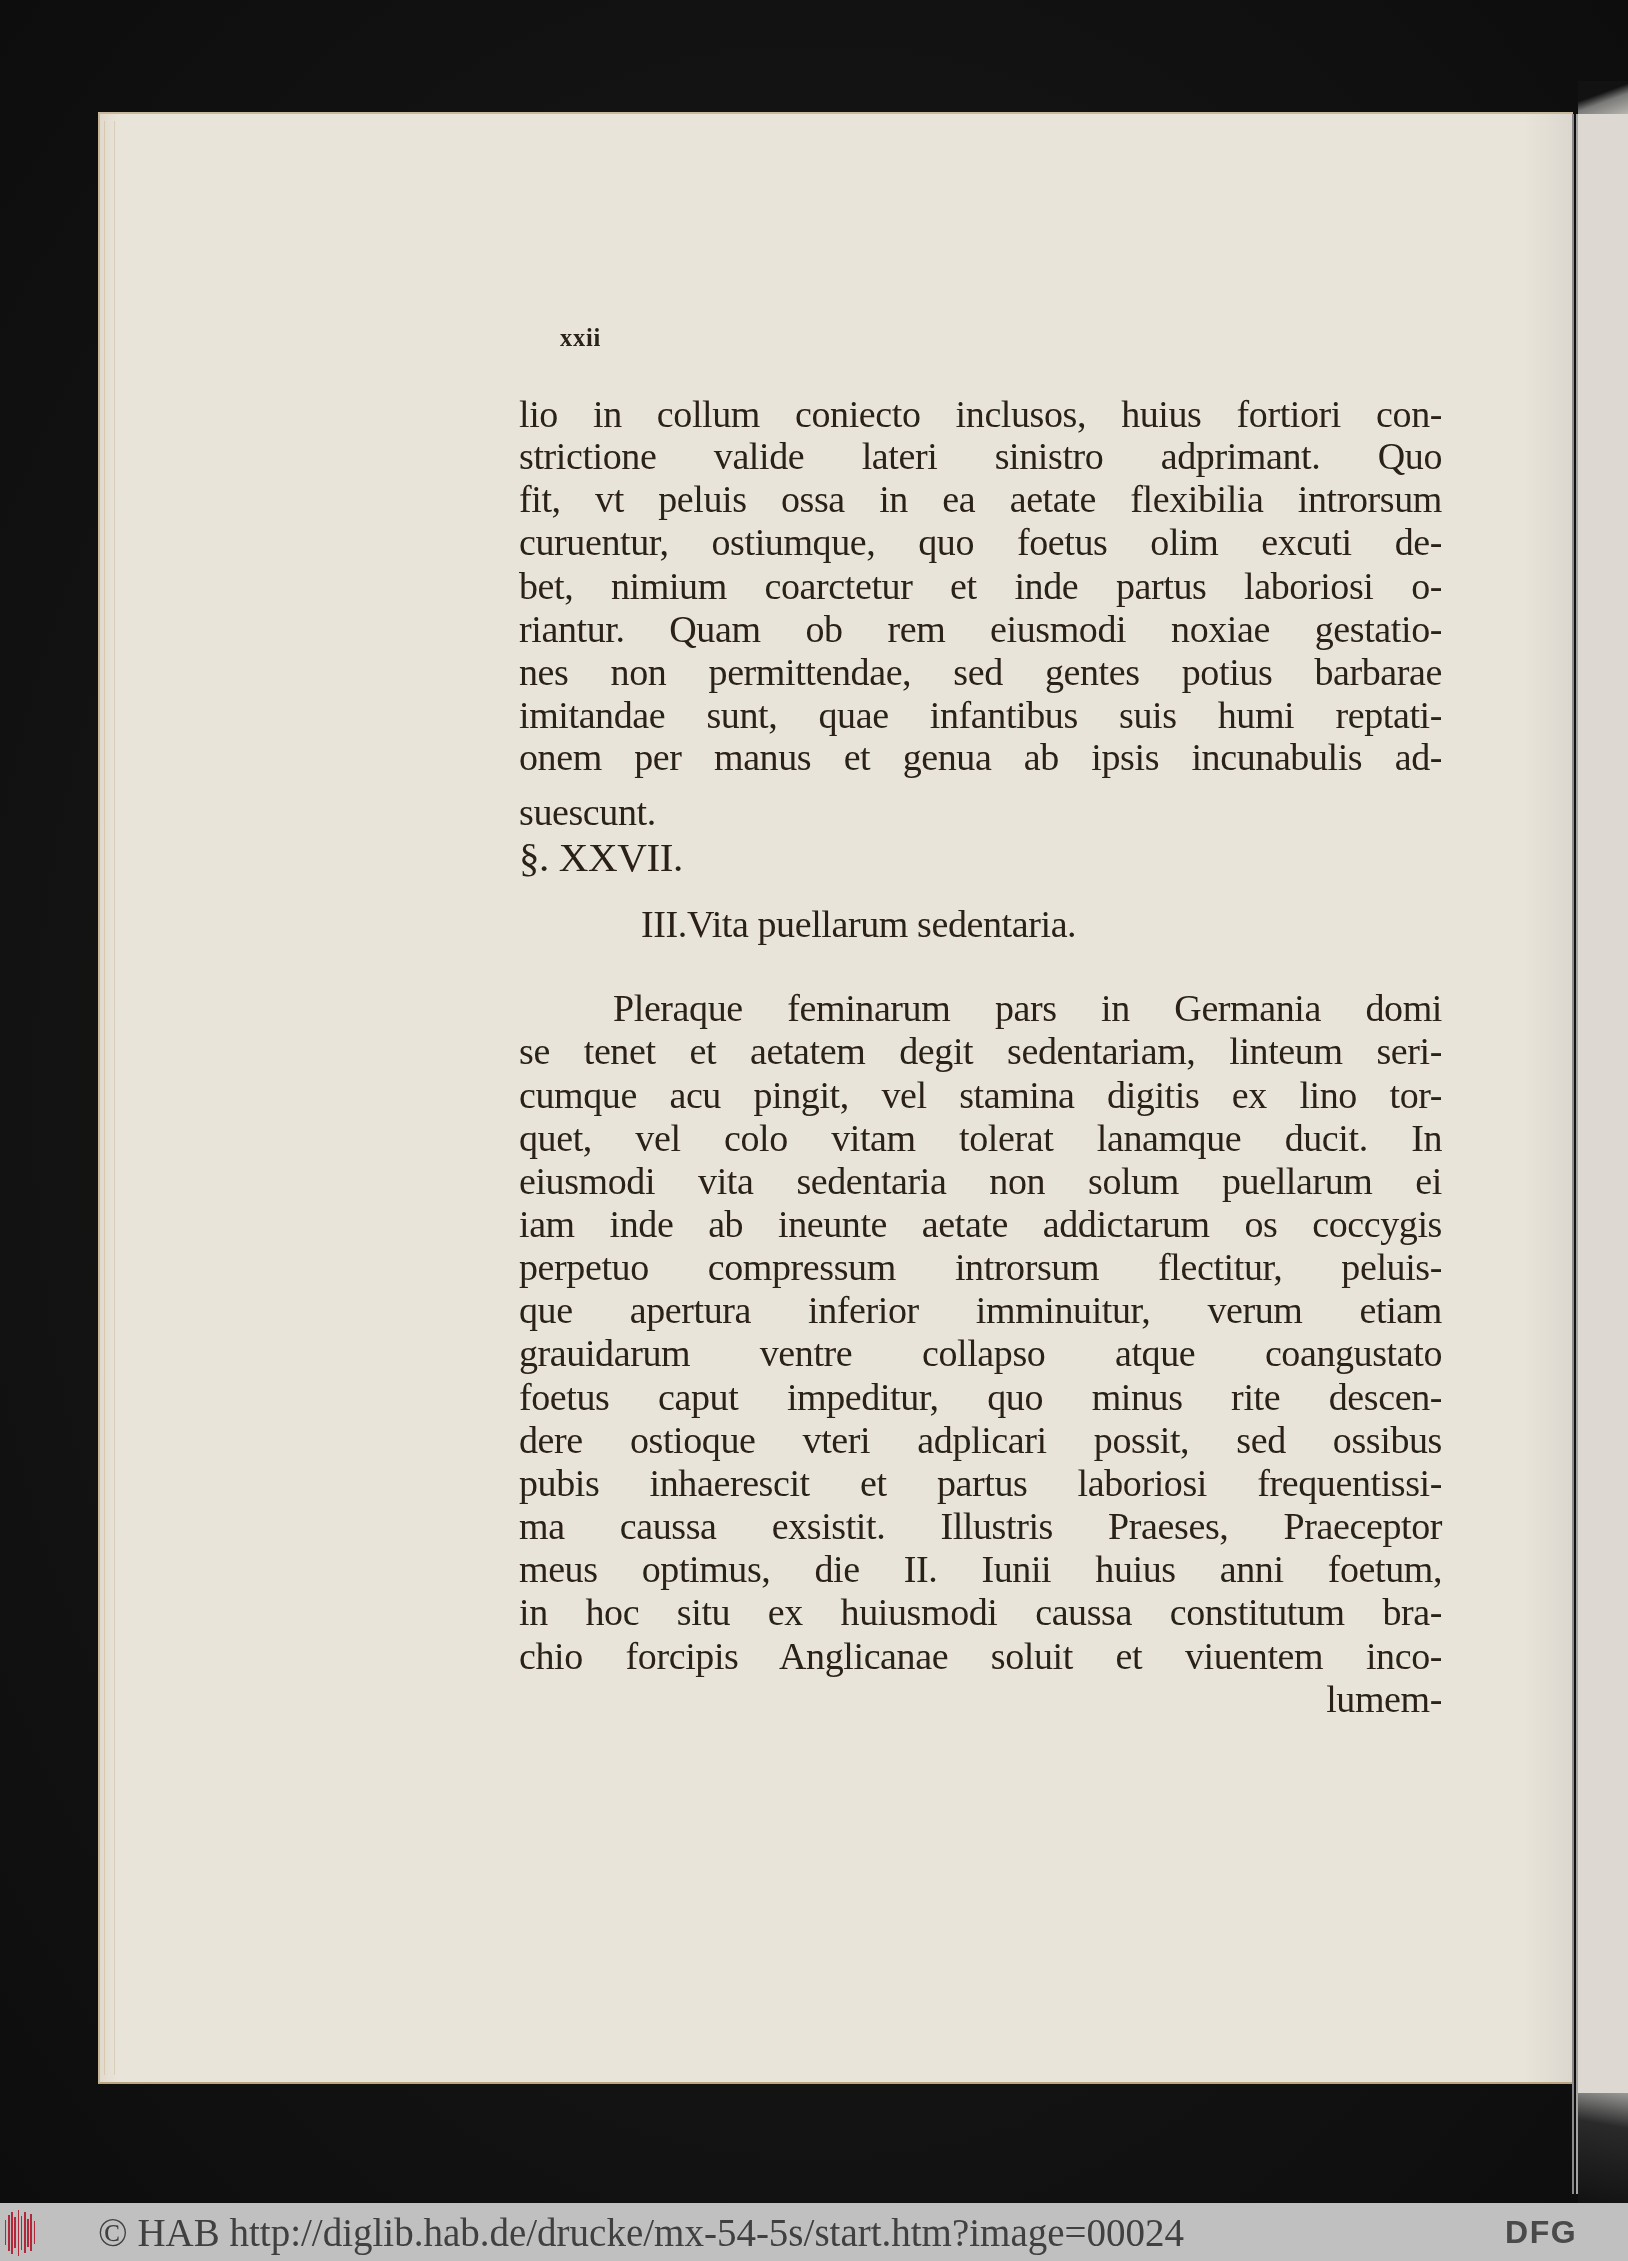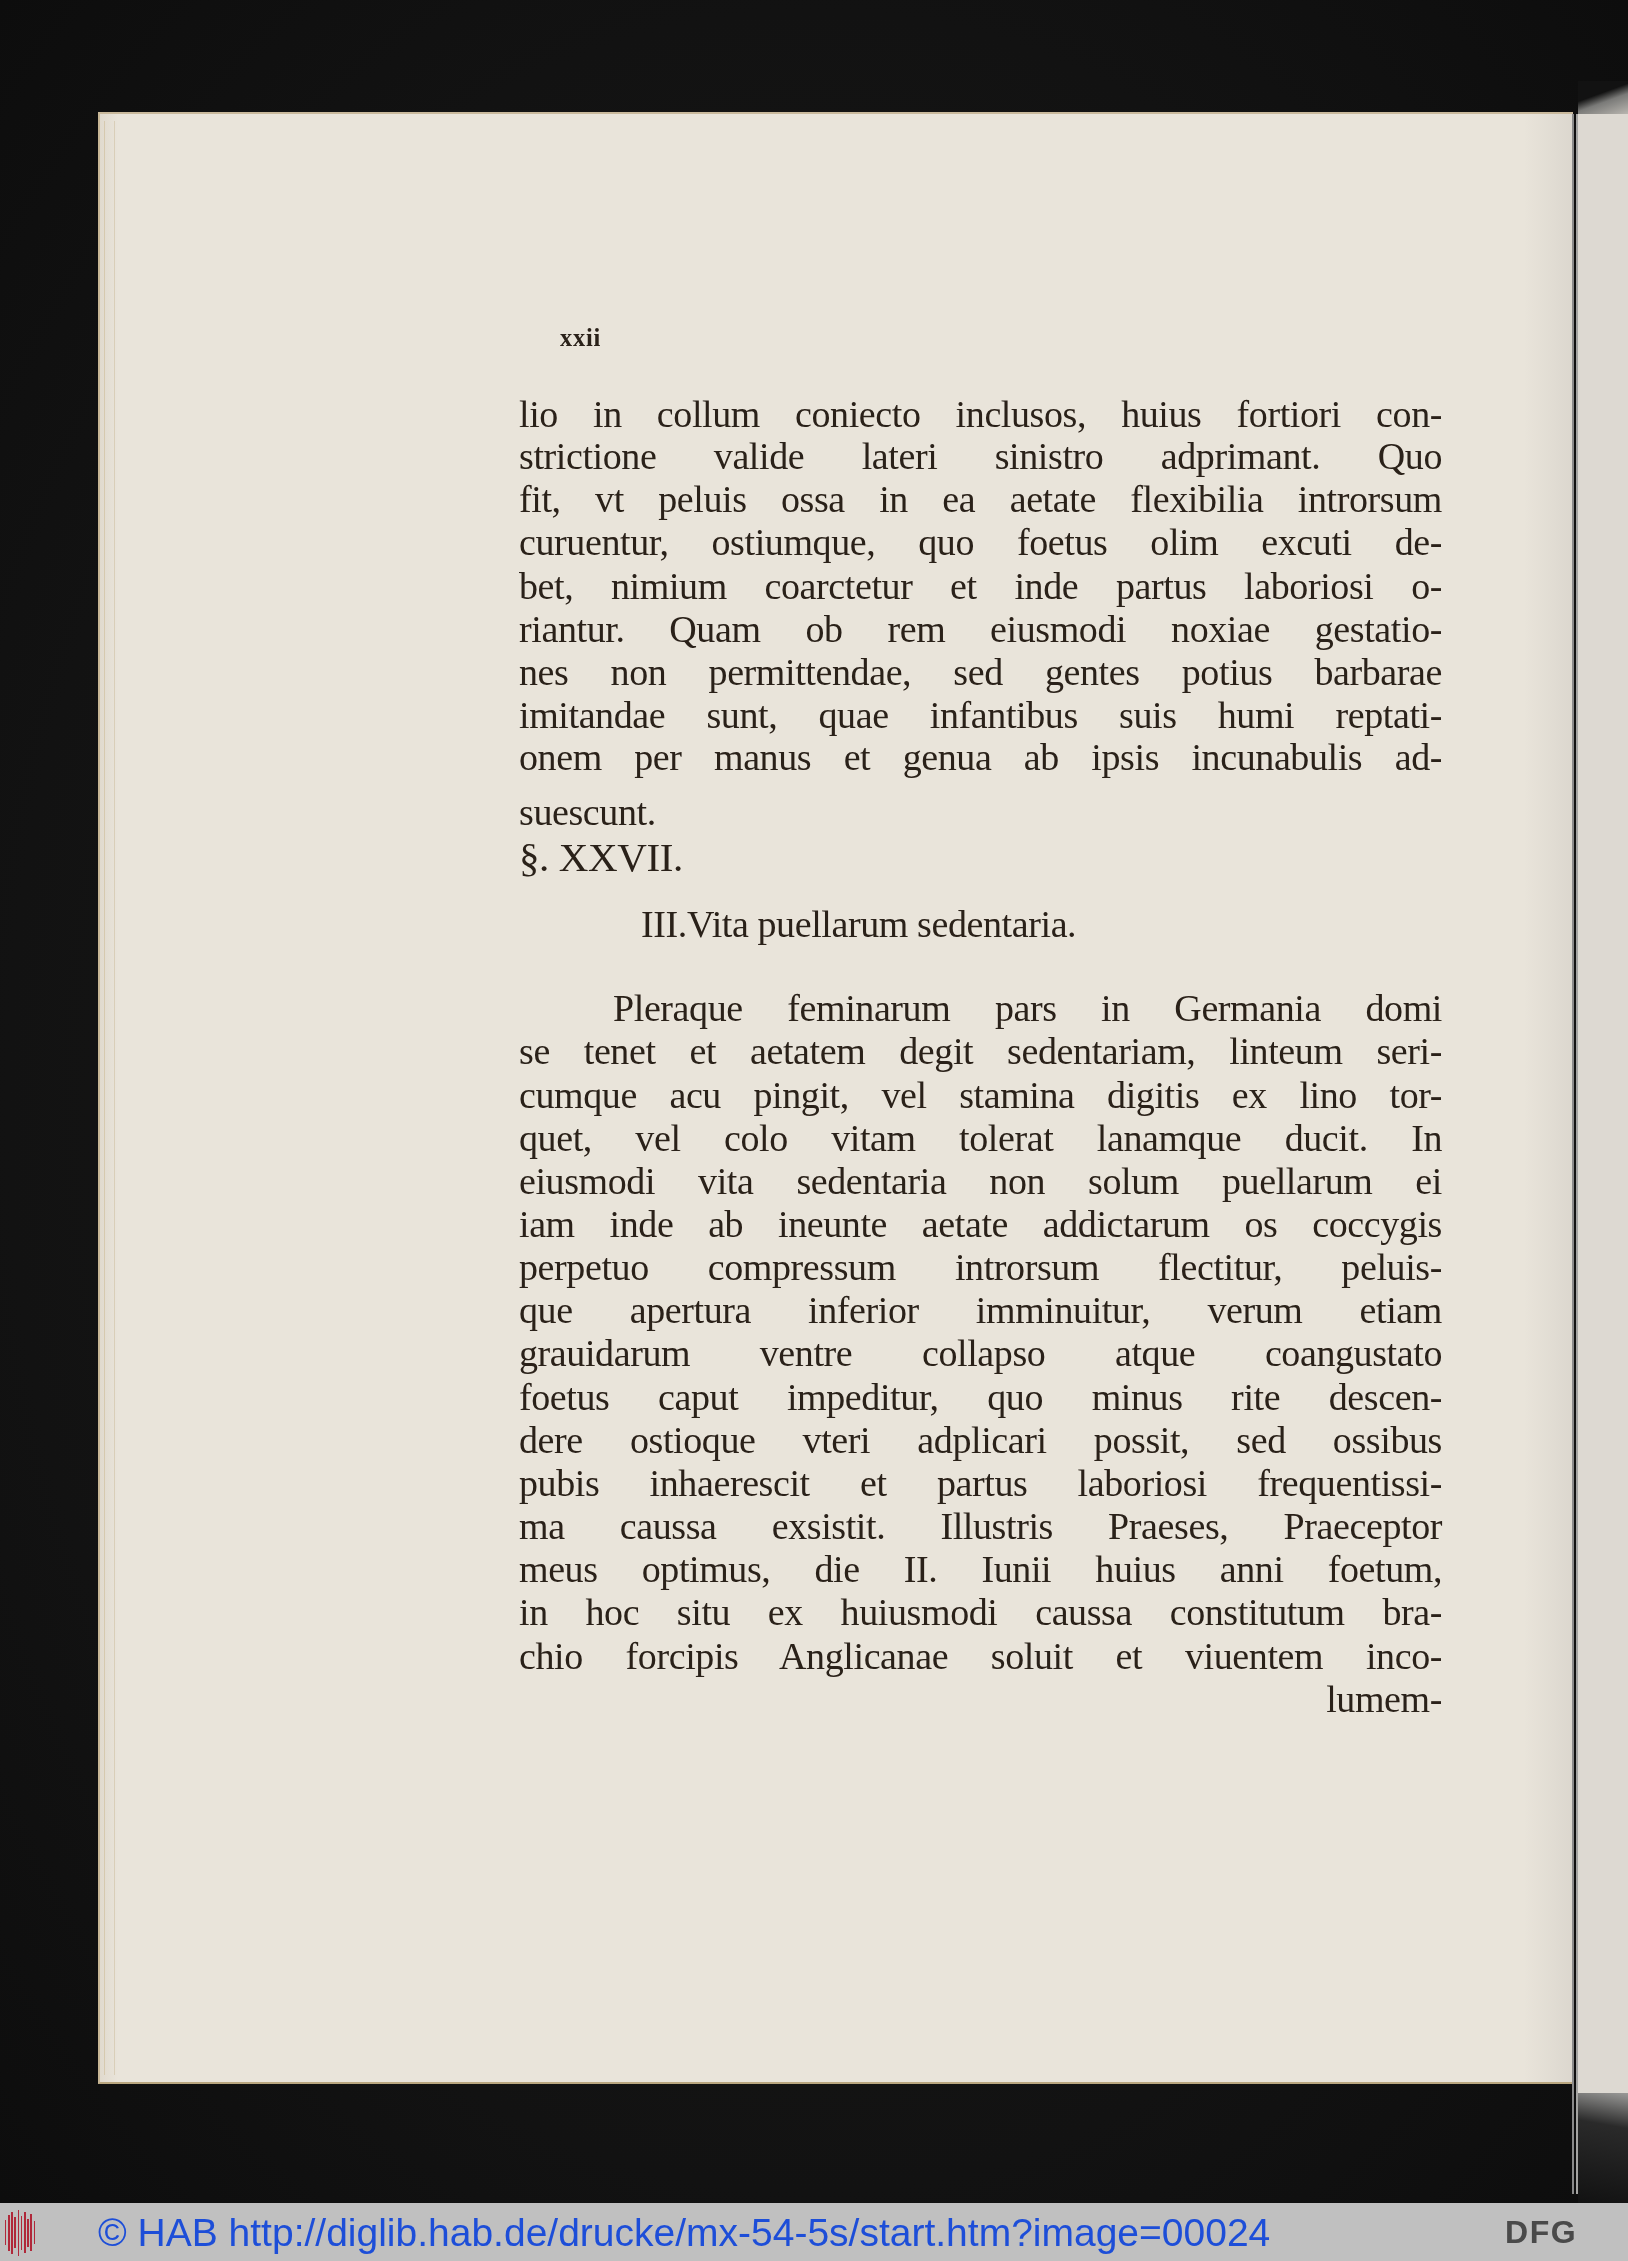--- a/index.html
+++ b/index.html
@@ -76,22 +76,23 @@
       position: absolute; left: 0; top: 2203px; width: 1629px; height: 59px;
       background: #c0c0c0;
       font-family: "Liberation Sans", "DejaVu Sans", sans-serif;
     }
     .footer-logo {
       position: absolute; left: 4.9px; top: 6.5px; width: 33px; height: 46px;
       display: flex; align-items: center; gap: 1.6px;
     }
     .footer-logo span { display: block; width: 1.6px; background: #b0283a; }
     .footer-text {
-      position: absolute; left: 98px; top: 4.9px; font-size: 39px; line-height: 49px; color: #1d4ed8;
+      position: absolute; left: 98px; top: 4.9px; font-size: 39px; line-height: 49px; color: #404040;
       white-space: nowrap;
+      font-family: Liberation Serif, serif;
     }
     .dfg {
       position: absolute; left: 1505px; top: 3.3px; font-size: 32px; font-weight: bold;
       color: #4a4a4a; letter-spacing: 1.6px; line-height: 52px;
     }
   </style>
 </head>
 <body>
 
 <div class="backdrop"></div>

